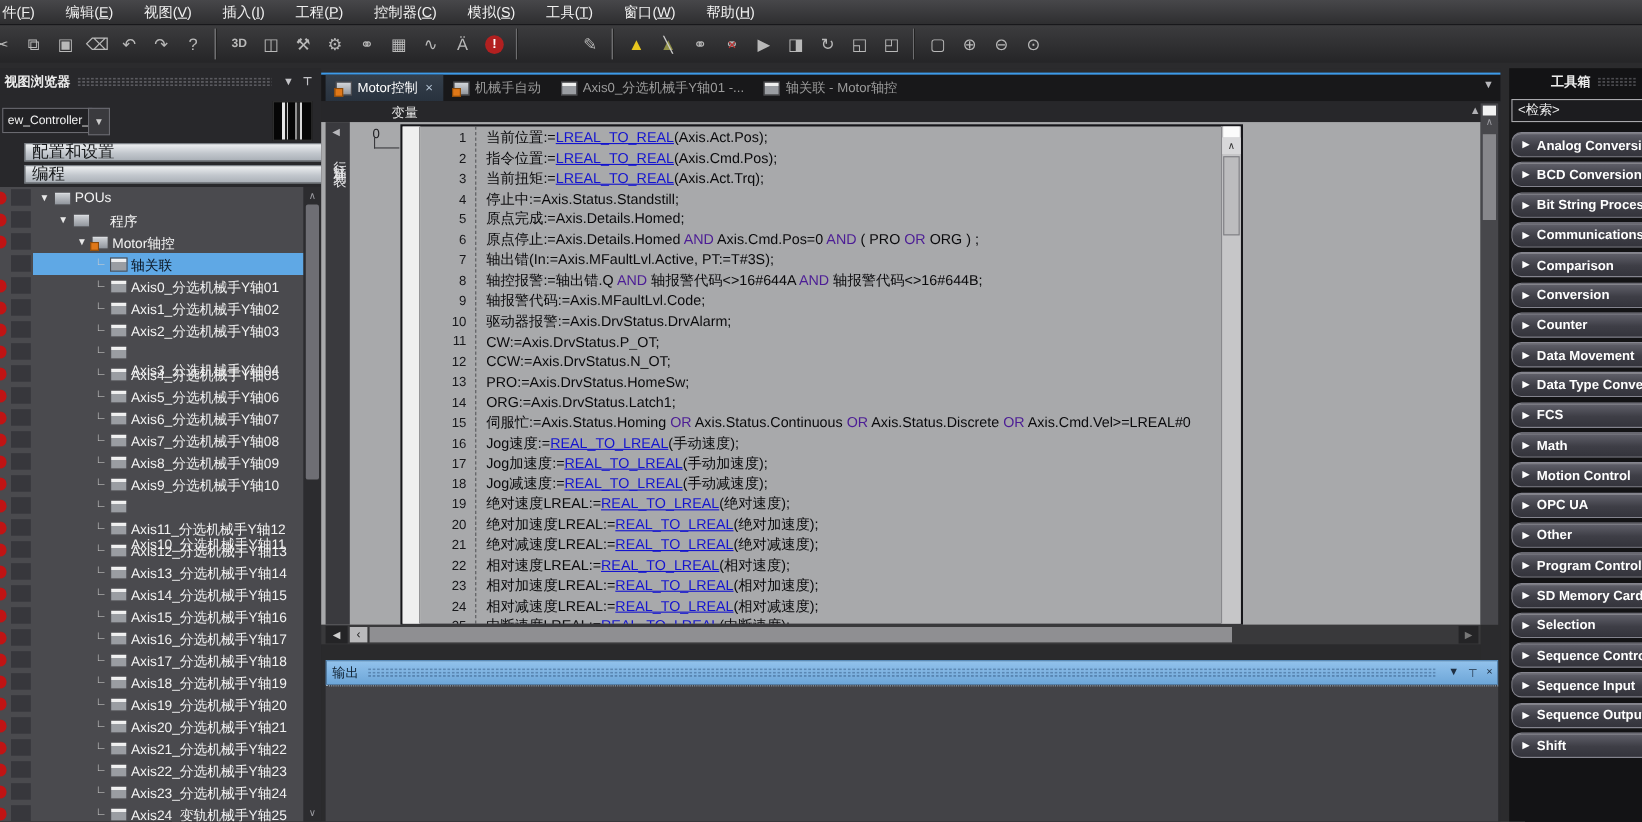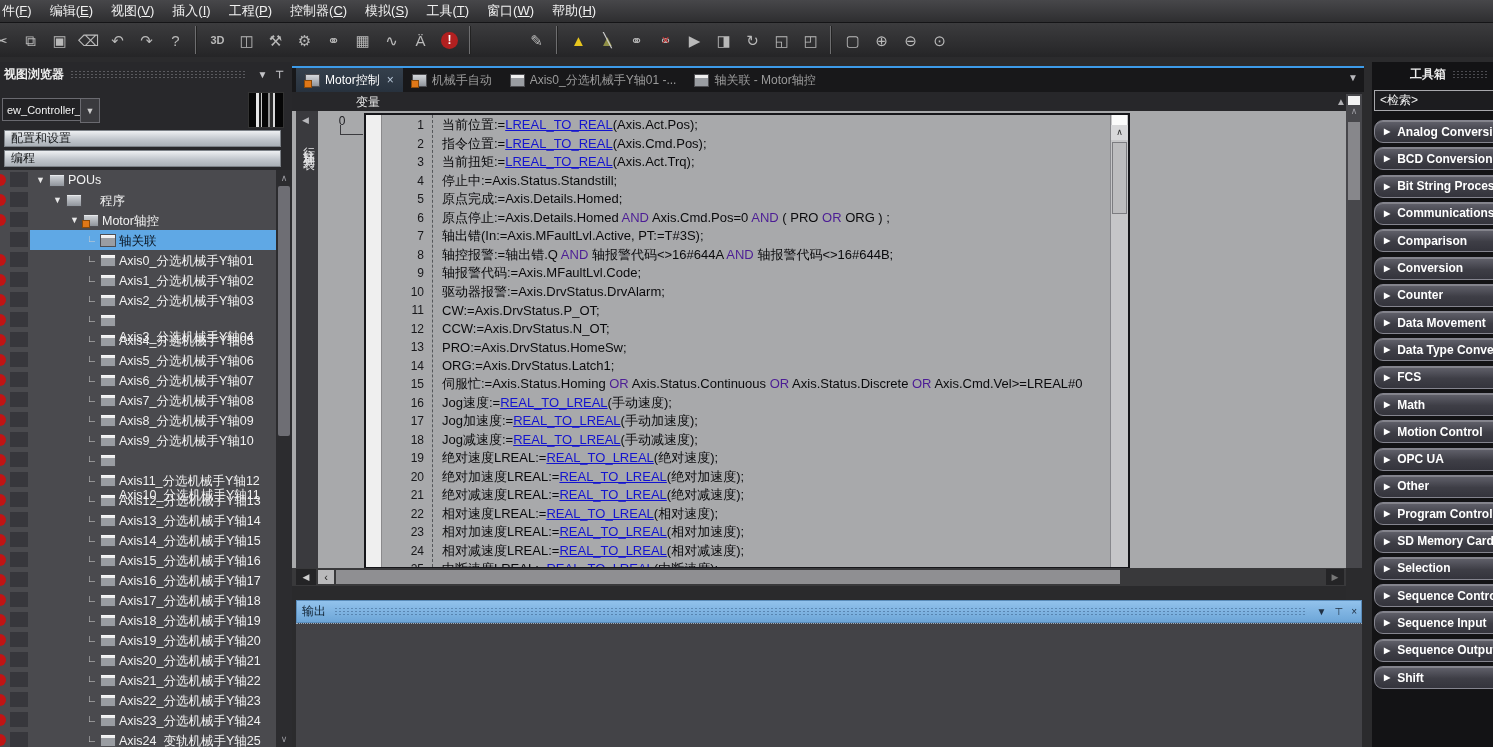--- a/index.html
+++ b/index.html
@@ -1,21 +1,21 @@
 <!DOCTYPE html>
 <html><head>
 <meta charset="utf-8">
 <style>
   html,body{margin:0;padding:0;background:#4a4a4a;}
   #app{position:relative;width:1493px;height:747px;background:#2b2b2d;overflow:hidden;
        font-family:"Liberation Sans",sans-serif;-webkit-font-smoothing:antialiased;}
   
   #menubar{position:absolute;left:0;top:0;width:100%;height:22px;
            background:linear-gradient(#47474a,#2e2e30);border-bottom:1px solid #151517;
-           display:flex;align-items:center;}
+           display:flex;align-items:center;gap:10px;}
   .menu-item{color:#f0f0f0;font-size:13px;padding:0 9px;white-space:nowrap;}
   .menu-item:first-child{padding-left:2px;}
   
   #toolbar{position:absolute;left:0;top:23px;width:100%;height:34px;
            background:linear-gradient(#3c3c3e,#252527);display:flex;align-items:center;
            overflow:hidden;padding-left:0;}
   .tb-btn{position:relative;width:27px;height:26px;margin:0 1px;display:flex;align-items:center;
           justify-content:center;color:#b9b9b9;font-size:15px;flex:none;}
   .tb-btn:first-child{margin-left:-12px;}
   .tb-glyph{line-height:1;}
@@ -36,23 +36,23 @@
   .hdr-ic{color:#c4c4c8;font-size:10px;padding:0 4px;}
   #ctl-row{position:absolute;left:0;top:24px;right:0;height:44px;background:#28282b;}
   #ctl-box{position:absolute;left:2px;top:12px;width:76px;height:21px;background:#222225;
            border:1px solid #6a6a70;color:#f2f2f2;font-size:11px;display:flex;align-items:center;
            padding-left:4px;white-space:nowrap;overflow:hidden;}
   #ctl-arrow{position:absolute;left:80px;top:12px;width:18px;height:23px;background:#3a3a3e;
              border:1px solid #6a6a70;color:#ccc;font-size:9px;display:flex;align-items:center;justify-content:center;}
   #device-img{position:absolute;right:8px;top:6px;width:34px;height:34px;background:#060606;
               border:1px solid #333;
               background-image:linear-gradient(90deg,transparent 0 7px,#e6e6e6 7px 10px,#1a1a1a 10px 12px,#c8c8c8 12px 13px,transparent 13px 19px,#909090 19px 21px,#2a2a2a 21px 24px,#d8d8d8 24px 26px,transparent 26px);}
-  .nav-bar{position:absolute;left:4px;width:277px;height:17px;
+  .nav-bar{position:absolute;left:22px;width:277px;height:17px;
            background:linear-gradient(#eef0f2,#c2c7cd 55%,#aab0b7);border:1px solid #7d8288;
-           color:#16181a;font-size:12px;display:flex;align-items:center;padding-left:6px;box-sizing:border-box;}
+           color:#16181a;font-size:15px;display:flex;align-items:center;padding-left:6px;box-sizing:border-box;}
   #tree{position:absolute;left:0;top:108px;right:16px;bottom:0;background:#4a4a4e;overflow:hidden;}
   .tree-row{position:absolute;left:0;right:0;height:20px;}
   .tree-row.sel{background:linear-gradient(90deg,rgba(0,0,0,0) 0 30px,#5fa8e5 30px);}
   .t-dot{position:absolute;left:-6px;top:4px;width:12px;height:12px;border-radius:50%;background:#c01414;}
   .t-sq{position:absolute;left:10px;top:2px;width:18px;height:15px;background:#37373c;}
   .t-exp{position:absolute;top:5px;color:#e8e8e8;font-size:9px;line-height:10px;}
   .t-branch{position:absolute;top:3px;color:#cfcfcf;font-size:10px;line-height:12px;}
   .t-ic{position:absolute;top:4px;width:14px;height:11px;border:1px solid #4e4e52;
         background:linear-gradient(#d4d7db,#8f949b);}
   .t-ic.program::after,.tab-ic.program::after{content:"";position:absolute;left:-2px;bottom:-2px;

